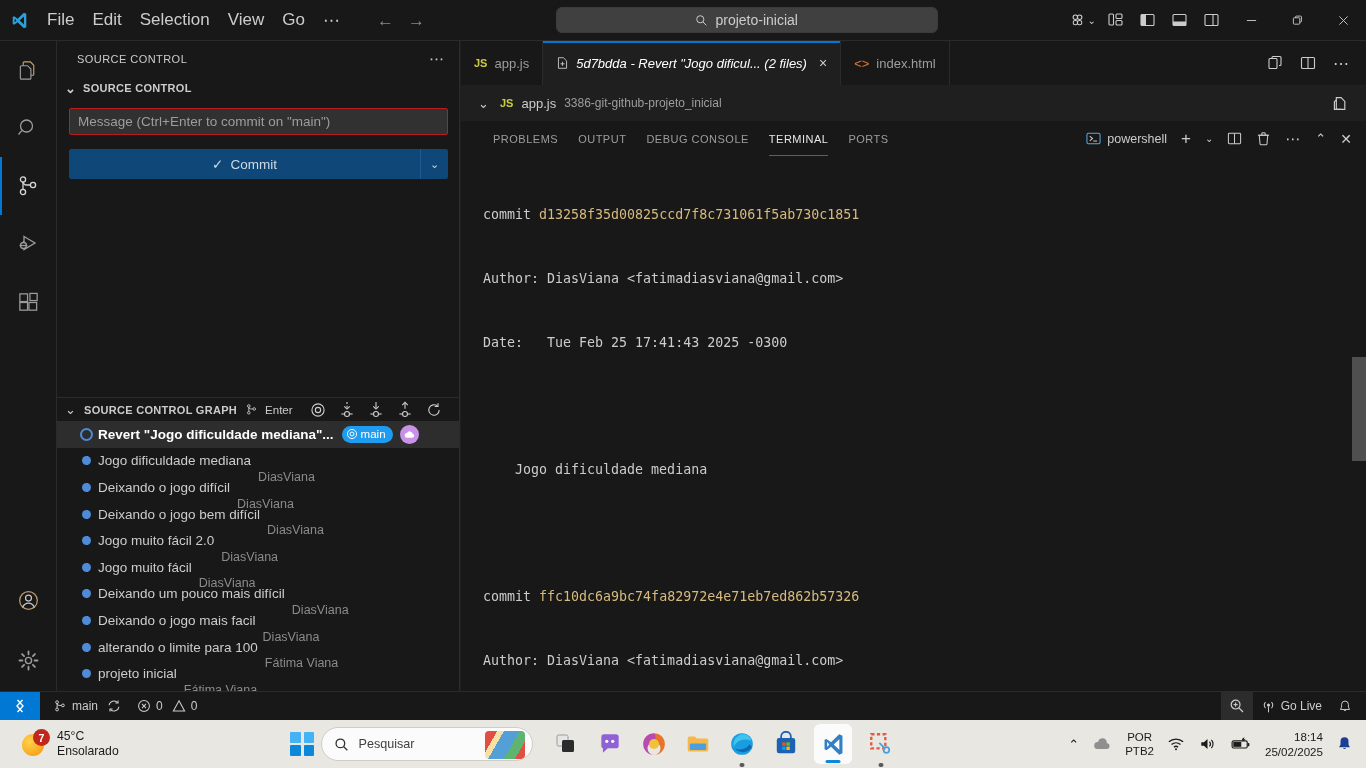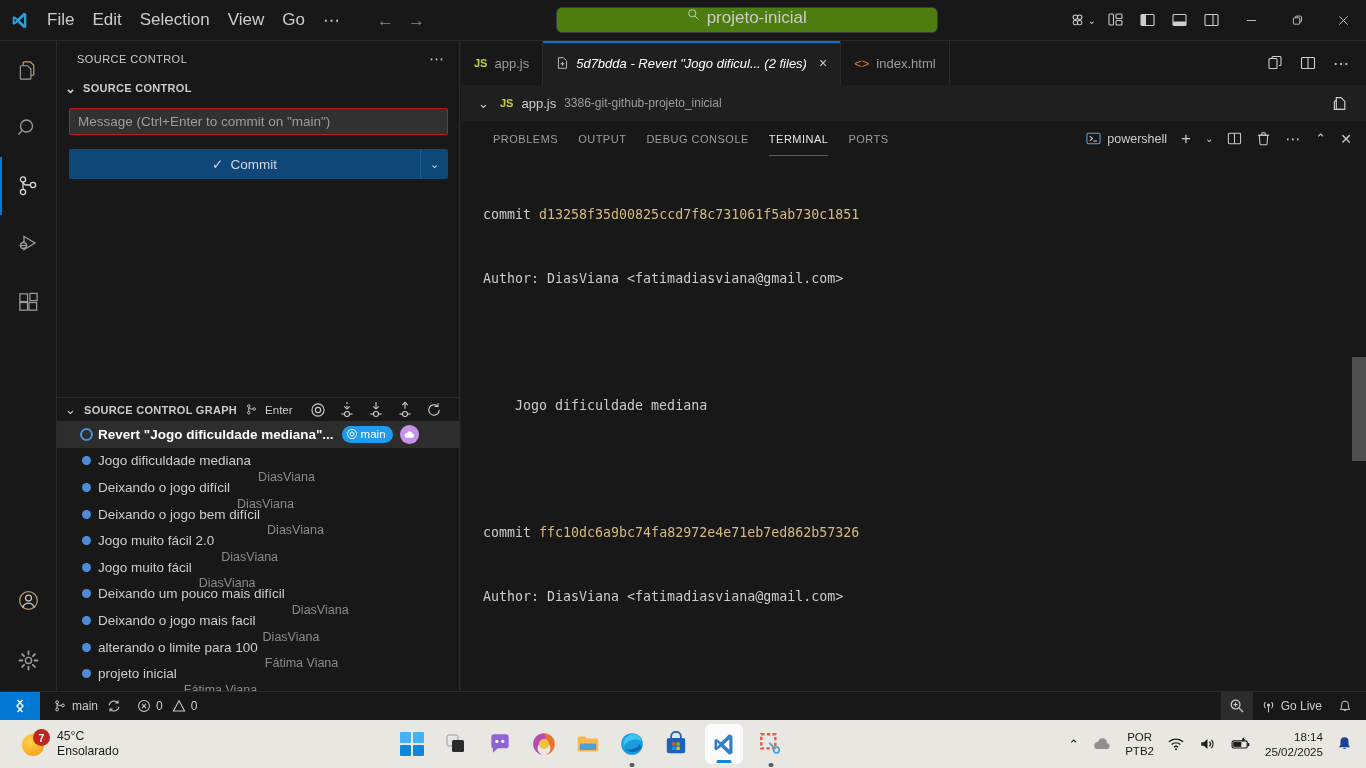--- a/index.html
+++ b/index.html
@@ -21,23 +21,23 @@
   .vscode-logo { width: 38px; display: flex; align-items: center; justify-content: center; }
   .menu { display: flex; align-items: center; gap: 0px; }
   .menu-item {
     color: #cccccc; font-size: 17px; padding: 4px 9px; border-radius: 4px;
     cursor: default; white-space: nowrap;
   }
   .nav-arrows { display: flex; align-items: center; gap: 14px; margin-left: 28px; color: #8a8a8a; }
   .arrow { font-size: 17px; line-height: 1; cursor: default; }
   .qa-wrap { flex: 1; display: flex; justify-content: center; align-items: center; }
   .quick-input {
-    width: 382px; height: 26px; background: #4d7c0f; border: 1px solid #3c3c3c;
-    border-radius: 6px; display: flex; align-items: flex-start; justify-content: center;
-    gap: 7px; color: #cccccc; font-size: 17px;
+    width: 382px; height: 26px; background: #404040; border: 1px solid #3c3c3c;
+    border-radius: 6px; display: flex; align-items: center; justify-content: center;
+    gap: 7px; color: #cccccc; font-size: 14px;
   }
   .accounts-btn { display: flex; align-items: center; gap: 2px; color: #cccccc; margin-right: 12px; }
   .layout-ctrls { display: flex; align-items: center; gap: 16px; margin-right: 8px; color: #cccccc; }
   .win-ctrls { display: flex; align-items: center; height: 41px; }
   .win-btn {
     width: 46px; height: 41px; display: flex; align-items: center; justify-content: center;
     color: #cccccc;
   }
 
   
@@ -628,20 +628,21 @@
             </svg>
           <span style="font-size:15px;letter-spacing:1px">⋯</span>
           <span style="font-size:13px">⌃</span>
           <span style="font-size:14px">✕</span>
         </div>
       </div>
 
       <div class="terminal">
         <div class="t-line"><span>commit </span><span class="t-yellow">d13258f35d00825ccd7f8c731061f5ab730c1851</span></div>
         <div class="t-line">Author: DiasViana &lt;fatimadiasviana@gmail.com&gt;</div>
+        <div class="t-line">Date:   Tue Feb 25 17:41:43 2025 -0300</div>
         <div class="t-line">&nbsp;</div>
         <div class="t-line">    Jogo dificuldade mediana</div>
         <div class="t-line">&nbsp;</div>
         <div class="t-line"><span>commit </span><span class="t-yellow">ffc10dc6a9bc74fa82972e4e71eb7ed862b57326</span></div>
         <div class="t-line">Author: DiasViana &lt;fatimadiasviana@gmail.com&gt;</div>
         
         
         
         
         
@@ -734,20 +735,28 @@
       </div>
     </div>
 
     <div class="tb-center">
       <div class="win-start">
           <i></i>
           <i></i>
           <i></i>
           <i></i>
         </div>
+      <div class="tb-search">
+        <svg width="15" height="15" viewBox="0 0 16 16">
+            <circle cx="6.8" cy="6.8" r="4.6" fill="none" stroke="#333333" stroke-width="1.4"></circle>
+            <line x1="10.2" y1="10.2" x2="14.2" y2="14.2" stroke="#333333" stroke-width="1.4"></line>
+          </svg>
+        <span>Pesquisar</span>
+        <span class="tb-img"></span>
+      </div>
       <div class="tb-icons">
         <div class="tb-app">
           <svg width="24" height="24" viewBox="0 0 24 24">
               <rect x="3" y="3" width="11" height="11" rx="1.5" fill="#e6e6e6" stroke="#9a9a9a" stroke-width="1"></rect>
               <rect x="8" y="8" width="12" height="12" rx="1.5" fill="#2b2b2b"></rect>
             </svg>
         </div>
         <div class="tb-app">
           <svg width="26" height="26" viewBox="0 0 24 24">
               <path d="M4 5.5A2.5 2.5 0 0 1 6.5 3h11A2.5 2.5 0 0 1 20 5.5v8a2.5 2.5 0 0 1-2.5 2.5H10l-4.5 4v-4H6.5A2.5 2.5 0 0 1 4 13.5z" fill="#8f63d6"></path>

